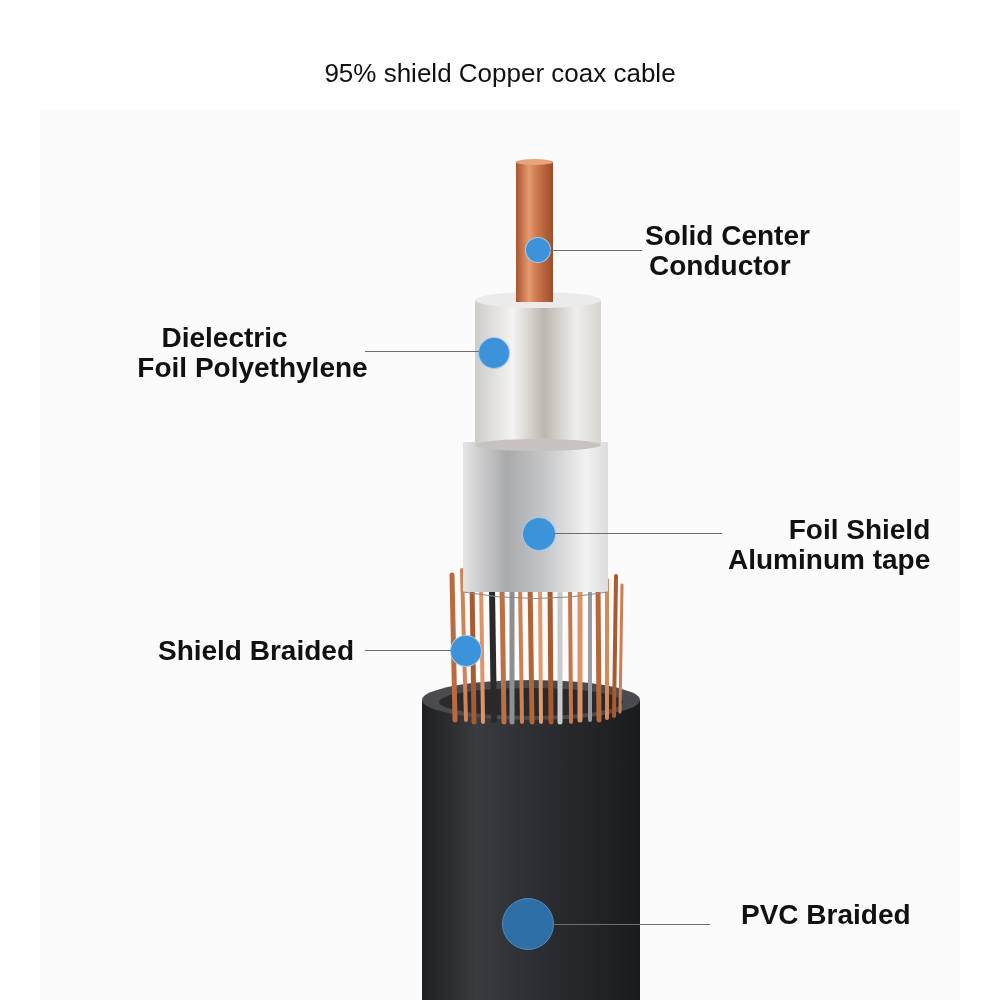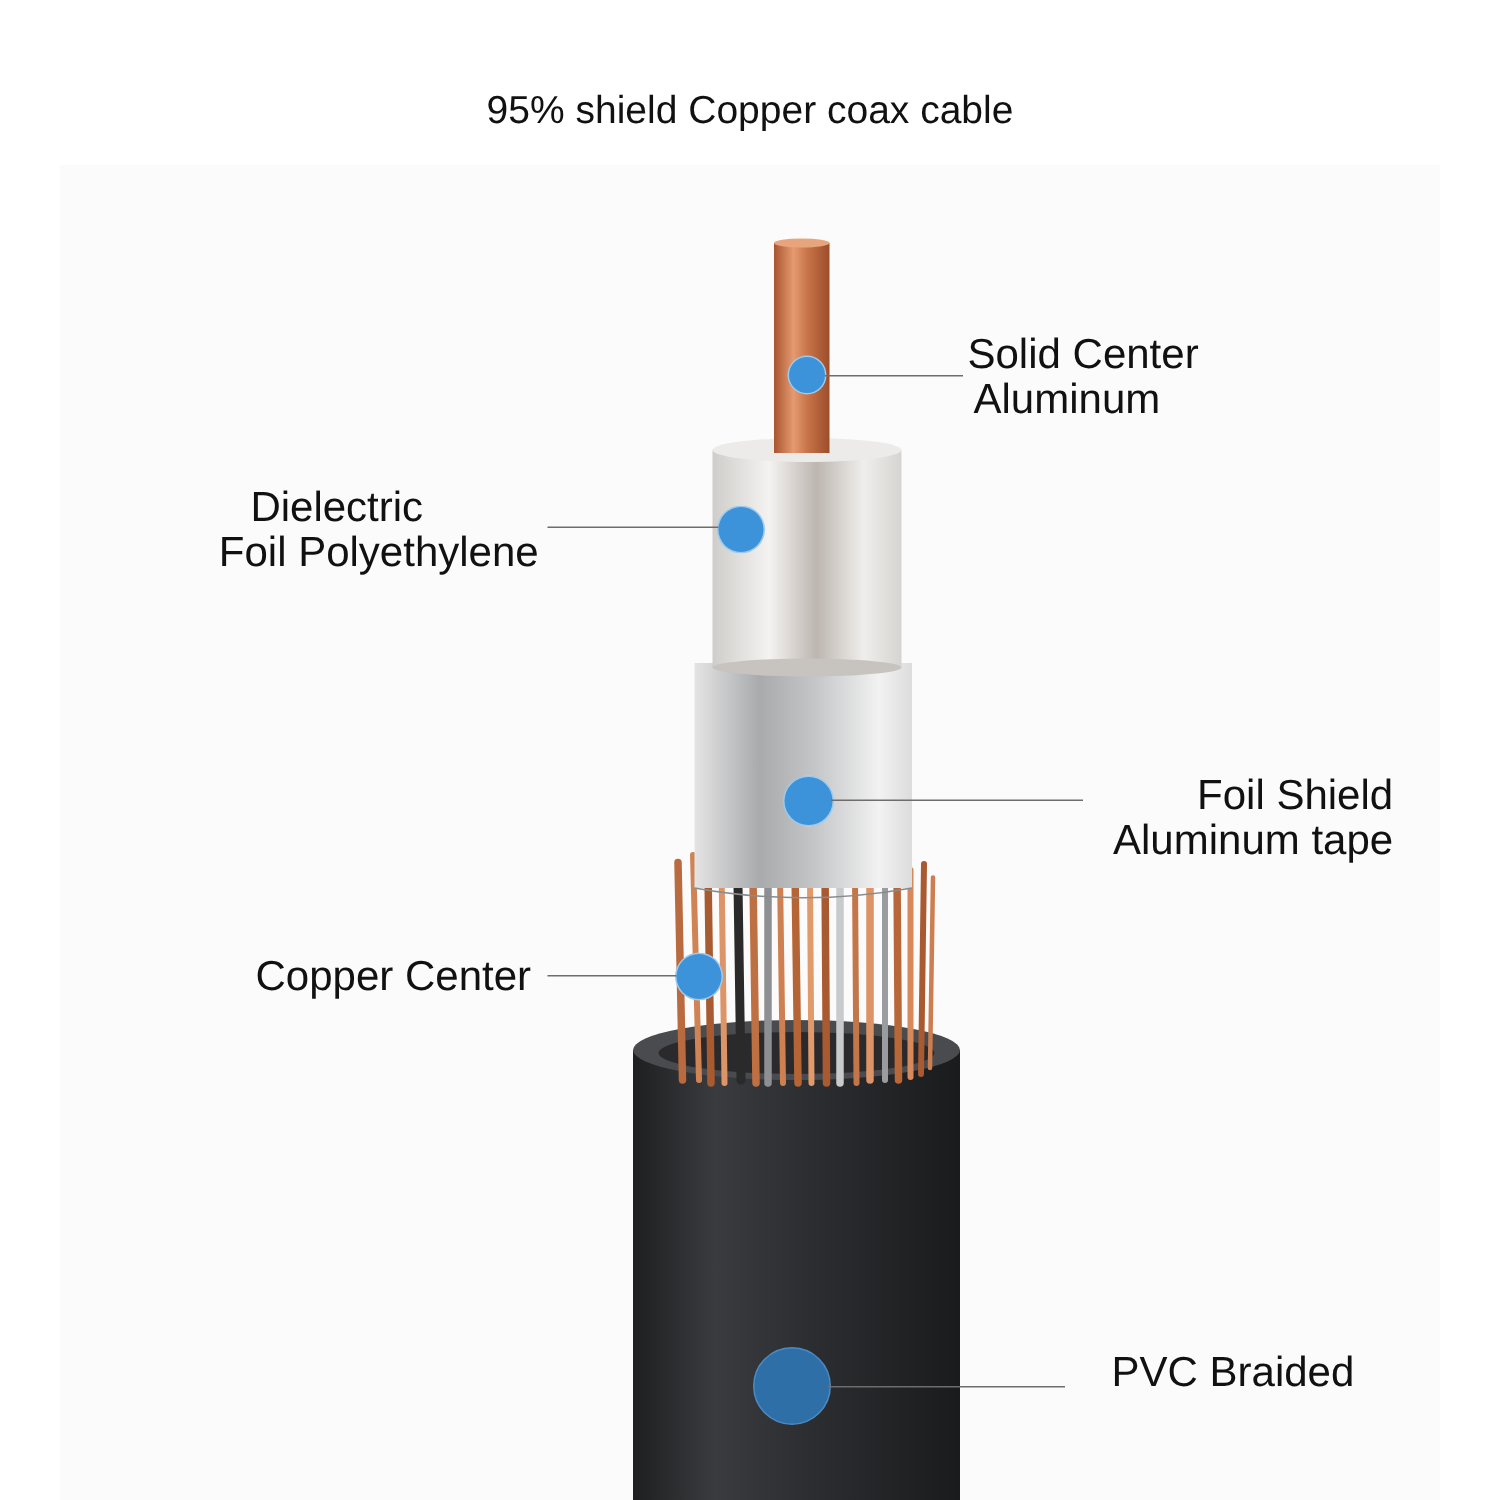--- a/index.html
+++ b/index.html
@@ -4,21 +4,21 @@
 <style>
   html, body { margin:0; padding:0; }
   body {
     width:1000px; height:1000px; position:relative; overflow:hidden;
     background:#ffffff;
     font-family:"Liberation Sans", "DejaVu Sans", sans-serif;
     color:#111;
   }
   .bgpanel { position:absolute; left:40px; top:110px; width:920px; height:890px; background:#fbfbfb; }
   .title { position:absolute; left:0; width:1000px; top:58px; text-align:center; font-size:26px; }
-  .label { position:absolute; font-size:28px; line-height:30px; white-space:nowrap; }
+  .label { position:absolute; font-size:28px; line-height:30px; white-space:nowrap;font-weight:bold; }
   .label.right { text-align:right; }
   .leader { position:absolute; height:1px; background:#6d6d6d; }
   .dot { position:absolute; border-radius:50%; background:#3d93d9; border:1px solid rgba(255,255,255,0.5); }
   .dot.big { background:#2e6fa7; border:1px solid #4b8ac3; }
   svg.cable { position:absolute; left:0; top:0; }
 </style>
 </head>
 <body>
 
 <div class="bgpanel"></div>
@@ -97,40 +97,40 @@
   <g>
     <rect x="516" y="162" width="37" height="140" fill="url(#cuG)"></rect>
     <ellipse cx="534.5" cy="162" rx="18.5" ry="3" fill="#e8a47c"></ellipse>
   </g>
 </svg>
 
 <div class="dot" style="left:525px;top:237px;width:24px;height:24px;"></div>
 <div class="leader" style="left:550px;top:250px;width:92px;"></div>
 <div class="label" style="left:645px;top:221px;">
   <div>Solid Center</div>
-  <div style="margin-left:4px">Aluminum</div>
+  <div style="margin-left:4px">Conductor</div>
 </div>
 
 <div class="dot" style="left:478px;top:337px;width:30px;height:30px;"></div>
 <div class="leader" style="left:365px;top:351px;width:114px;"></div>
 <div class="label right" style="left:100px;top:323px;width:305px;text-align:center;">
   <div style="padding-right:56px">Dielectric</div>
   <div>Foil Polyethylene</div>
 </div>
 
 <div class="dot" style="left:522px;top:517px;width:32px;height:32px;"></div>
 <div class="leader" style="left:554px;top:533px;width:168px;"></div>
 <div class="label" style="left:723px;top:515px;text-align:right;">
   <div>Foil Shield</div>
-  <div style="margin-left:19px">Aluminum tape</div>
+  <div style="margin-left:5px">Aluminum tape</div>
 </div>
 
 <div class="dot" style="left:450px;top:635px;width:30px;height:30px;"></div>
 <div class="leader" style="left:365px;top:650px;width:86px;"></div>
 <div class="label right" style="left:100px;top:636px;width:254px;">
-  <div>Copper Center</div>
+  <div>Shield Braided</div>
 </div>
 
 <div class="dot big" style="left:502px;top:898px;width:50px;height:50px;"></div>
 <div class="leader" style="left:552px;top:924px;width:158px;"></div>
 <div class="label" style="left:741px;top:900px;">
   <div>PVC Braided</div>
 </div>
 
 </body></html>

